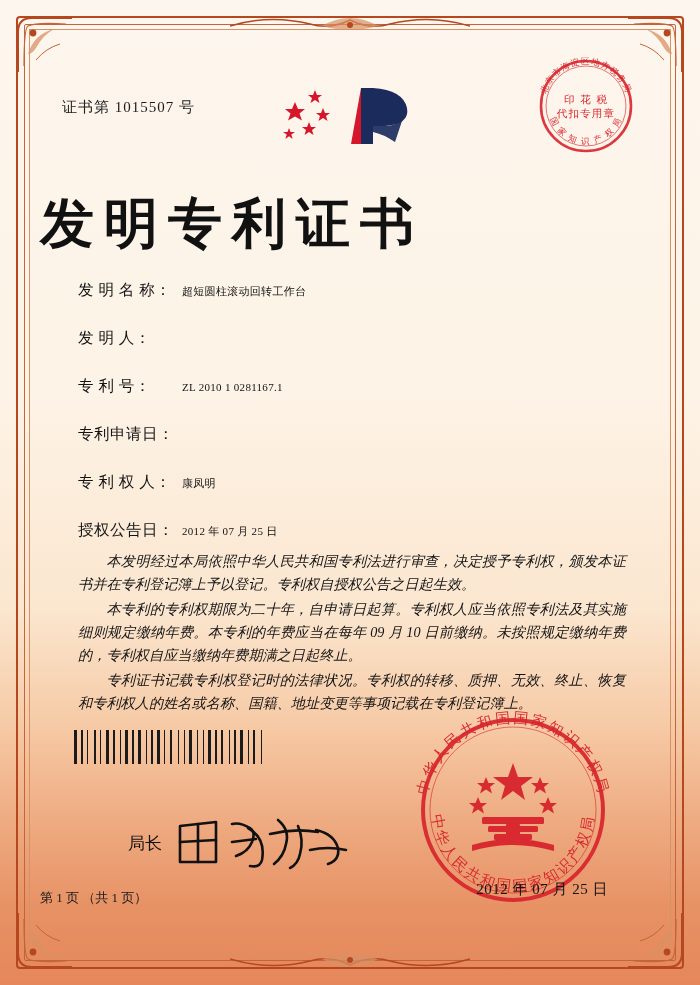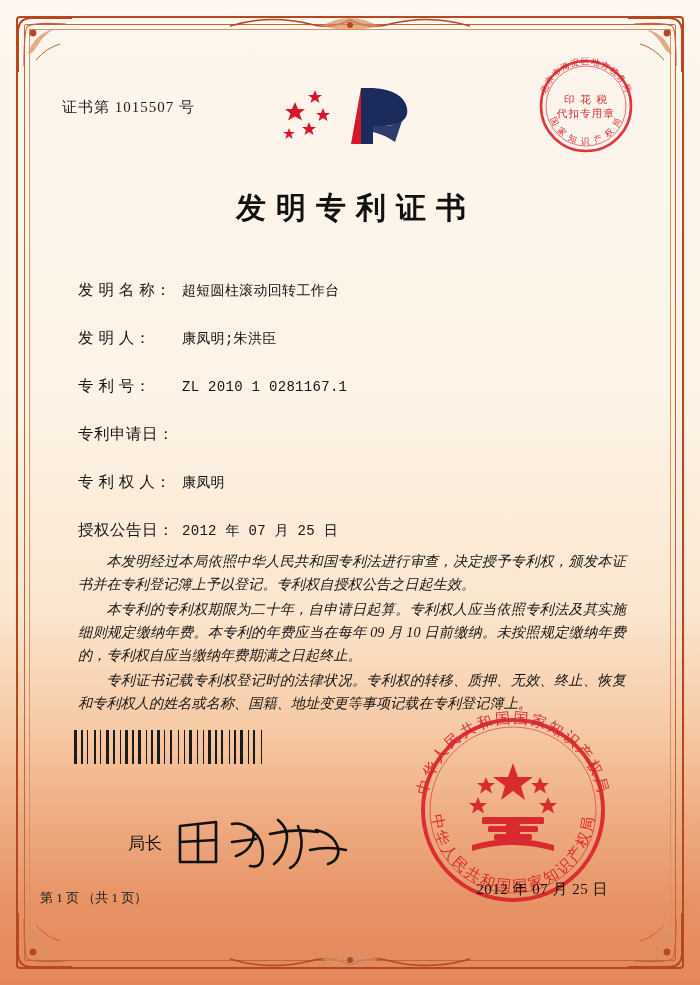--- a/index.html
+++ b/index.html
@@ -102,24 +102,24 @@
     right: 16px;
     top: 8px;
     width: 116px;
     height: 116px;
   }
 
   
   .title {
     position: absolute;
     top: 148px;
-    left: 12px;
+    left: 0;
     right: 0;
-    text-align: center;
-    font-size: 30px;
+    text-align: left;
+    font-size: 54px;
     letter-spacing: 10px;
     color: #111111;
     font-weight: bold;
     font-family: "DejaVu Serif", "Liberation Serif", serif;
   }
 
   
   .fields {
     position: absolute;
     top: 240px;
@@ -134,23 +134,22 @@
     color: #141414;
   }
   .field-label {
     width: 104px;
     flex: 0 0 104px;
     letter-spacing: 0.5px;
     white-space: nowrap;
   }
   .field-value {
     flex: 1 1 auto;
-    font-size: 14px;
+    font-size: 11px;
     letter-spacing: 0.3px;
-    font-family: Liberation Mono, monospace;
   }
 
   
   .body-text {
     position: absolute;
     top: 510px;
     left: 38px;
     right: 34px;
     font-size: 14.2px;
     line-height: 1.62;
@@ -330,21 +329,20 @@
 
     <div class="title">发明专利证书</div>
 
     <div class="fields">
       <div class="field-row">
         <div class="field-label">发 明 名 称：</div>
         <div class="field-value">超短圆柱滚动回转工作台</div>
       </div>
       <div class="field-row">
         <div class="field-label">发    明    人：</div>
-        <div class="field-value">康凤明;朱洪臣</div>
       </div>
       <div class="field-row">
         <div class="field-label">专    利    号：</div>
         <div class="field-value">ZL 2010 1 0281167.1</div>
       </div>
       <div class="field-row">
         <div class="field-label">专利申请日：</div>
       </div>
       <div class="field-row">
         <div class="field-label">专  利  权  人：</div>

